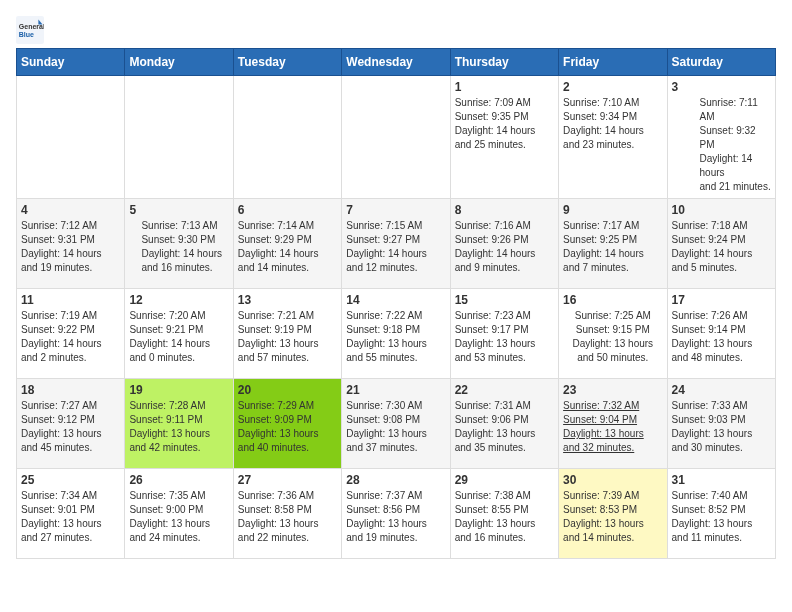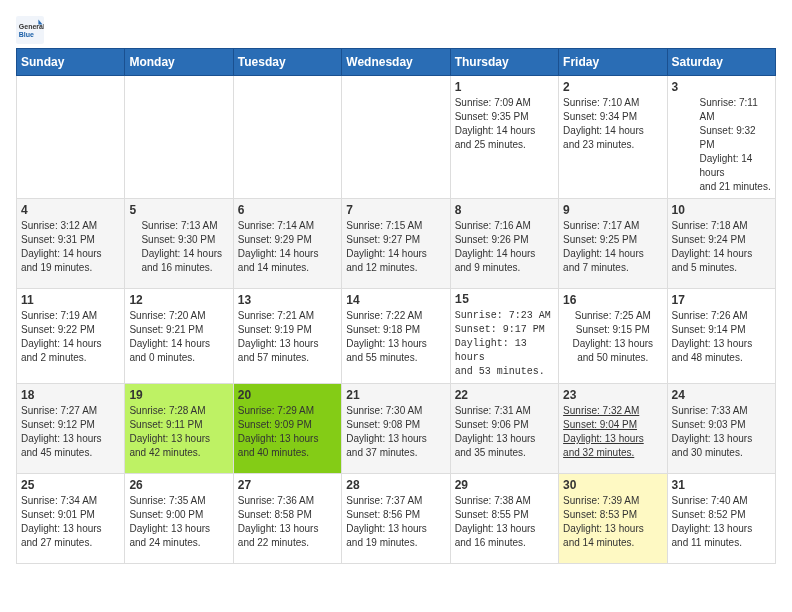--- a/index.html
+++ b/index.html
@@ -135,21 +135,21 @@
           <span class="day-number">3</span>
           <div class="cell-content" style="white-space: pre-line; margin-left: 28px;">Sunrise: 7:11 AM
 Sunset: 9:32 PM
 Daylight: 14 hours
 and 21 minutes.</div>
         </td>
       </tr>
       <tr>
         <td style="background-color: rgb(245, 245, 245);">
           <span class="day-number">4</span>
-          <div class="cell-content" style="white-space: pre-line;">Sunrise: 3:12 AM
+          <div class="cell-content" style="white-space: pre-line;">Sunrise: 7:12 AM
 Sunset: 9:31 PM
 Daylight: 14 hours
 and 19 minutes.</div>
         </td>
         <td style="background-color: rgb(245, 245, 245);">
           <span class="day-number">5</span>
           <div class="cell-content" style="white-space: pre-line; margin-left: 12px;">Sunrise: 7:13 AM
 Sunset: 9:30 PM
 Daylight: 14 hours
 and 16 minutes.</div>
@@ -212,21 +212,21 @@
 Daylight: 13 hours
 and 57 minutes.</div>
         </td>
         <td style="background-color: rgb(255, 255, 255);">
           <span class="day-number">14</span>
           <div class="cell-content" style="white-space: pre-line;">Sunrise: 7:22 AM
 Sunset: 9:18 PM
 Daylight: 13 hours
 and 55 minutes.</div>
         </td>
-        <td style="background-color: rgb(255, 255, 255); font-family: Liberation Mono, monospace;">
+        <td style="background-color: rgb(255, 255, 255);">
           <span class="day-number">15</span>
           <div class="cell-content" style="white-space: pre-line;">Sunrise: 7:23 AM
 Sunset: 9:17 PM
 Daylight: 13 hours
 and 53 minutes.</div>
         </td>
         <td style="background-color: rgb(255, 255, 255);">
           <span class="day-number">16</span>
           <div class="cell-content" style="white-space: pre-line; text-align: center;">Sunrise: 7:25 AM
 Sunset: 9:15 PM

